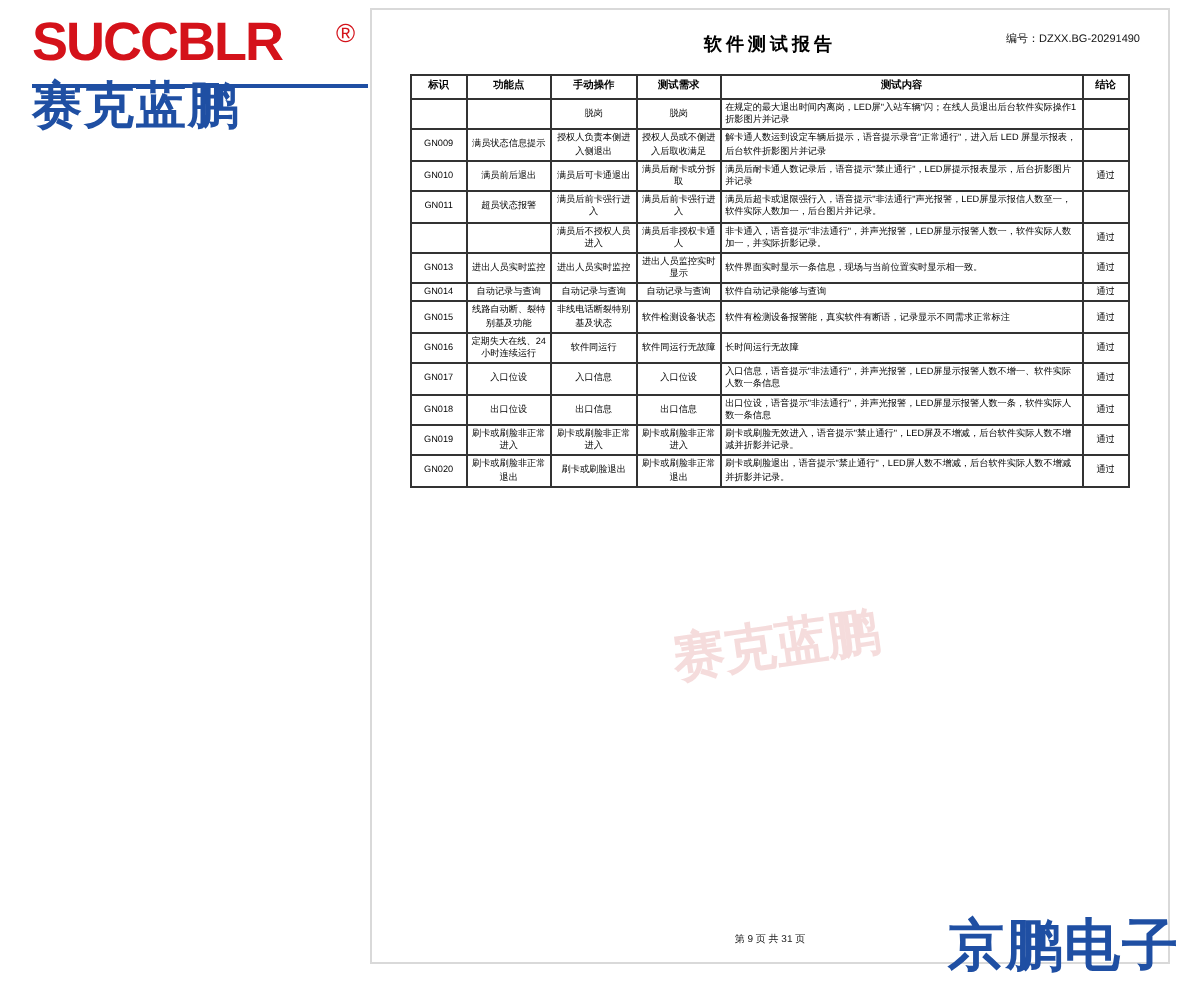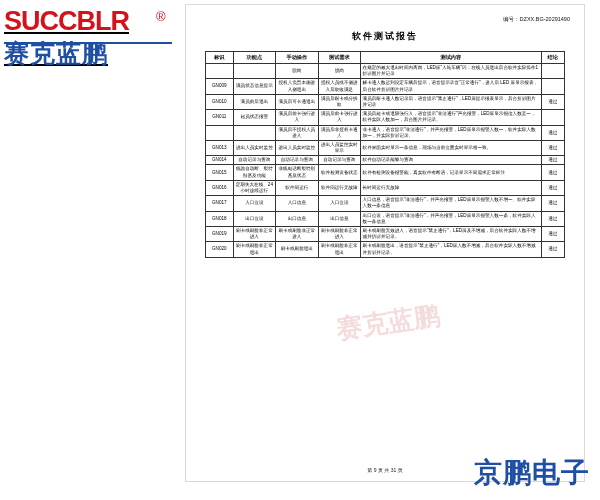--- a/index.html
+++ b/index.html
@@ -5,21 +5,21 @@
   html,body{margin:0;padding:0;}
   body{
     width:600px;height:500px;
     background:#ffffff;
     font-family:"Liberation Sans", sans-serif;
     overflow:hidden;
     position:relative;
   }
   
   #logo-block{
-    position:absolute;left:4px;top:6px;width:172px;height:68px;text-decoration:underline;
+    position:absolute;left:16px;top:6px;width:172px;height:68px;
   }
   #logo-latin{
     font-family:"Liberation Sans", sans-serif;
     font-weight:bold;
     font-size:27px;
     letter-spacing:-1px;
     color:#d4121a;
     line-height:30px;
     white-space:nowrap;
   }
@@ -55,21 +55,21 @@
     position:absolute;left:185px;top:4px;width:400px;height:478px;
     background:#ffffff;
     border:1px solid #d9d9d9;
     box-sizing:border-box;
   }
   #doc-title{
     text-align:center;
     font-size:9px;
     font-weight:bold;
     color:#000;
-    margin-top:25px;
+    margin-top:11px;
     letter-spacing:2px;
   }
   #doc-meta{
     position:absolute;right:14px;top:11px;
     font-size:5.5px;color:#111;
     white-space:nowrap;
   }
   table.report{
     border-collapse:collapse;
     width:360px;

